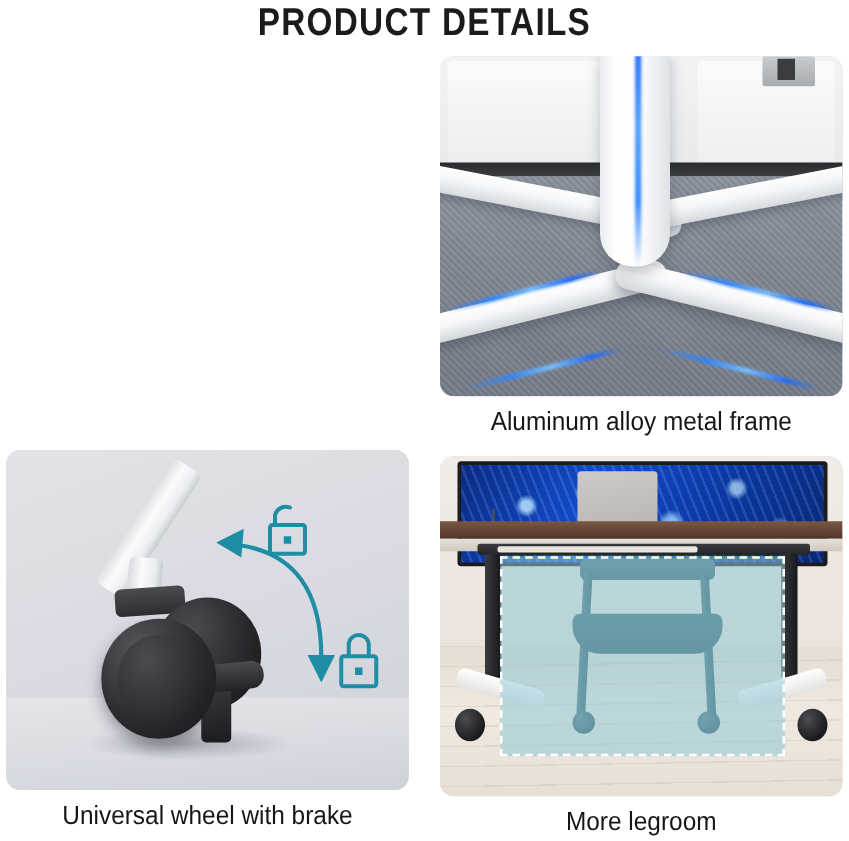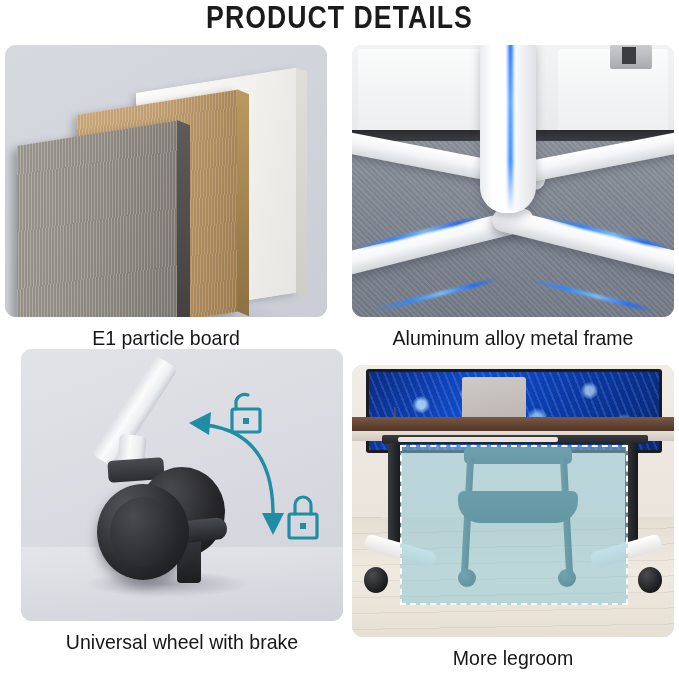--- a/index.html
+++ b/index.html
@@ -39,21 +39,21 @@
     left: 5px;
     width: 669px;
     height: 625px;
   }
   .cell {
     position: absolute;
     width: 322px;
   }
   .cell-tl { left: 0;   top: 0; }
   .cell-tr { left: 347px; top: 0; }
-  .cell-bl { left: 0;   top: 304px; margin-left: 16px; }
+  .cell-bl { left: 0;   top: 315px; }
   .cell-br { left: 347px; top: 320px; }
 
   .panel {
     position: relative;
     width: 322px;
     height: 272px;
     border-radius: 11px;
     overflow: hidden;
     background: #d4d6dd;
   }
@@ -386,36 +386,20 @@
     box-sizing: border-box;
   }
 </style>
 </head>
 <body>
 
 <div class="page-title">PRODUCT DETAILS</div>
 
 <div class="grid">
 
-  <div class="cell cell-tl">
-    <div class="panel">
-      <div class="boards-bg"></div>
-      <div class="boards-shadow"></div>
-      <div class="board board-white">
-        <div class="edge"></div>
-      </div>
-      <div class="board board-oak">
-        <div class="edge"></div>
-      </div>
-      <div class="board board-grey">
-        <div class="edge"></div>
-      </div>
-    </div>
-    <div class="caption">E1 particle board</div>
-  </div>
 
   <div class="cell cell-tr">
     <div class="panel">
       <div class="frame-bg"></div>
       <div class="frame-floor"></div>
       <div class="frame-wall"></div>
       <div class="frame-panelL"></div>
       <div class="frame-panelR"></div>
       <div class="frame-plug"></div>
       <div class="frame-skirt"></div>

